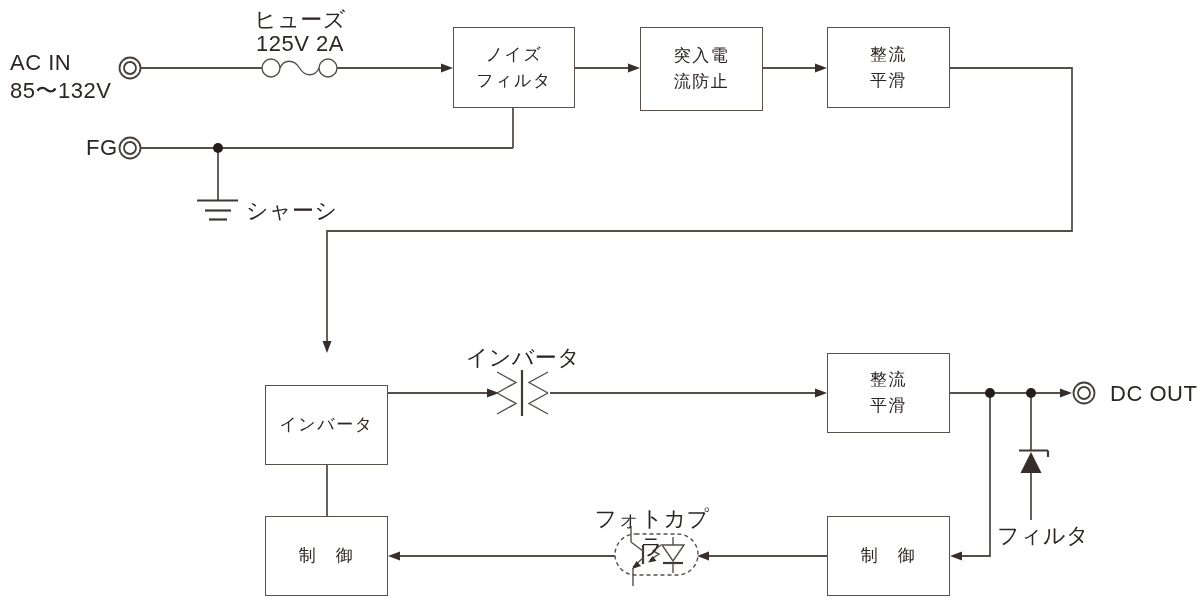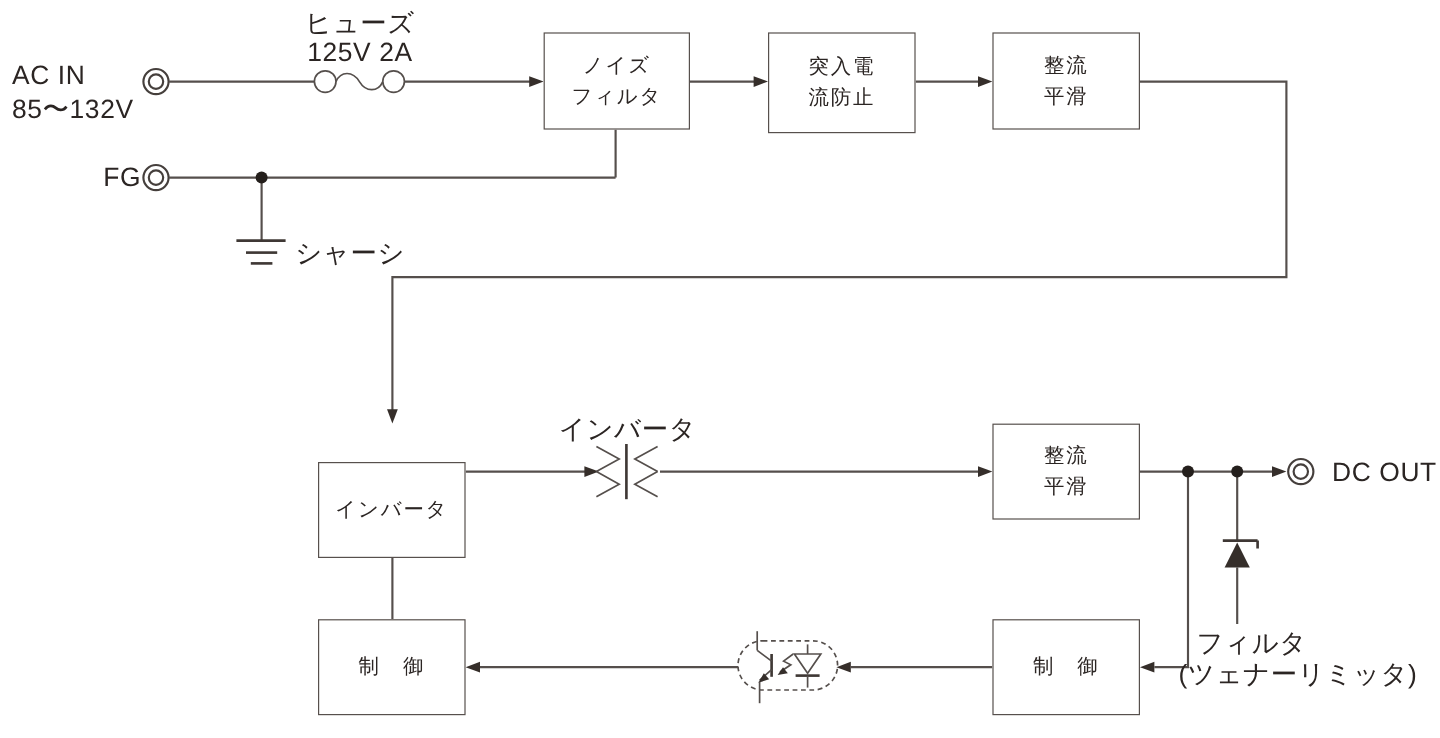--- a/index.html
+++ b/index.html
@@ -131,22 +131,22 @@
   </svg>
 
   <div class="label" style="left:10px;top:49px;">AC IN
 85〜132V</div>
   <div class="label" style="left:86px;top:134px;">FG</div>
   <div class="label center" style="left:240px;top:6px;width:120px;">ヒューズ</div>
   <div class="label center" style="left:240px;top:30px;width:120px;">125V 2A</div>
   <div class="label" style="left:246px;top:197px;">シャーシ</div>
   <div class="label center" style="left:458px;top:344px;width:130px;">インバータ</div>
   <div class="label" style="left:1110px;top:380px;">DC OUT</div>
+  <div class="label center" style="left:592px;top:505px;width:120px;">フォトカプラ</div>
   <div class="label" style="left:997px;top:522px;">フィルタ</div>
-  <div class="label" style="left:982px;top:548px;">(ツェナーリミッタ)</div>
 
   <div class="block" style="left:453px;top:27px;width:122px;height:81px;">
     <span class="block-label">ノイズ
 フィルタ</span>
   </div>
   <div class="block" style="left:640px;top:27px;width:123px;height:84px;">
     <span class="block-label">突入電
 流防止</span>
   </div>
   <div class="block" style="left:827px;top:27px;width:123px;height:81px;">

